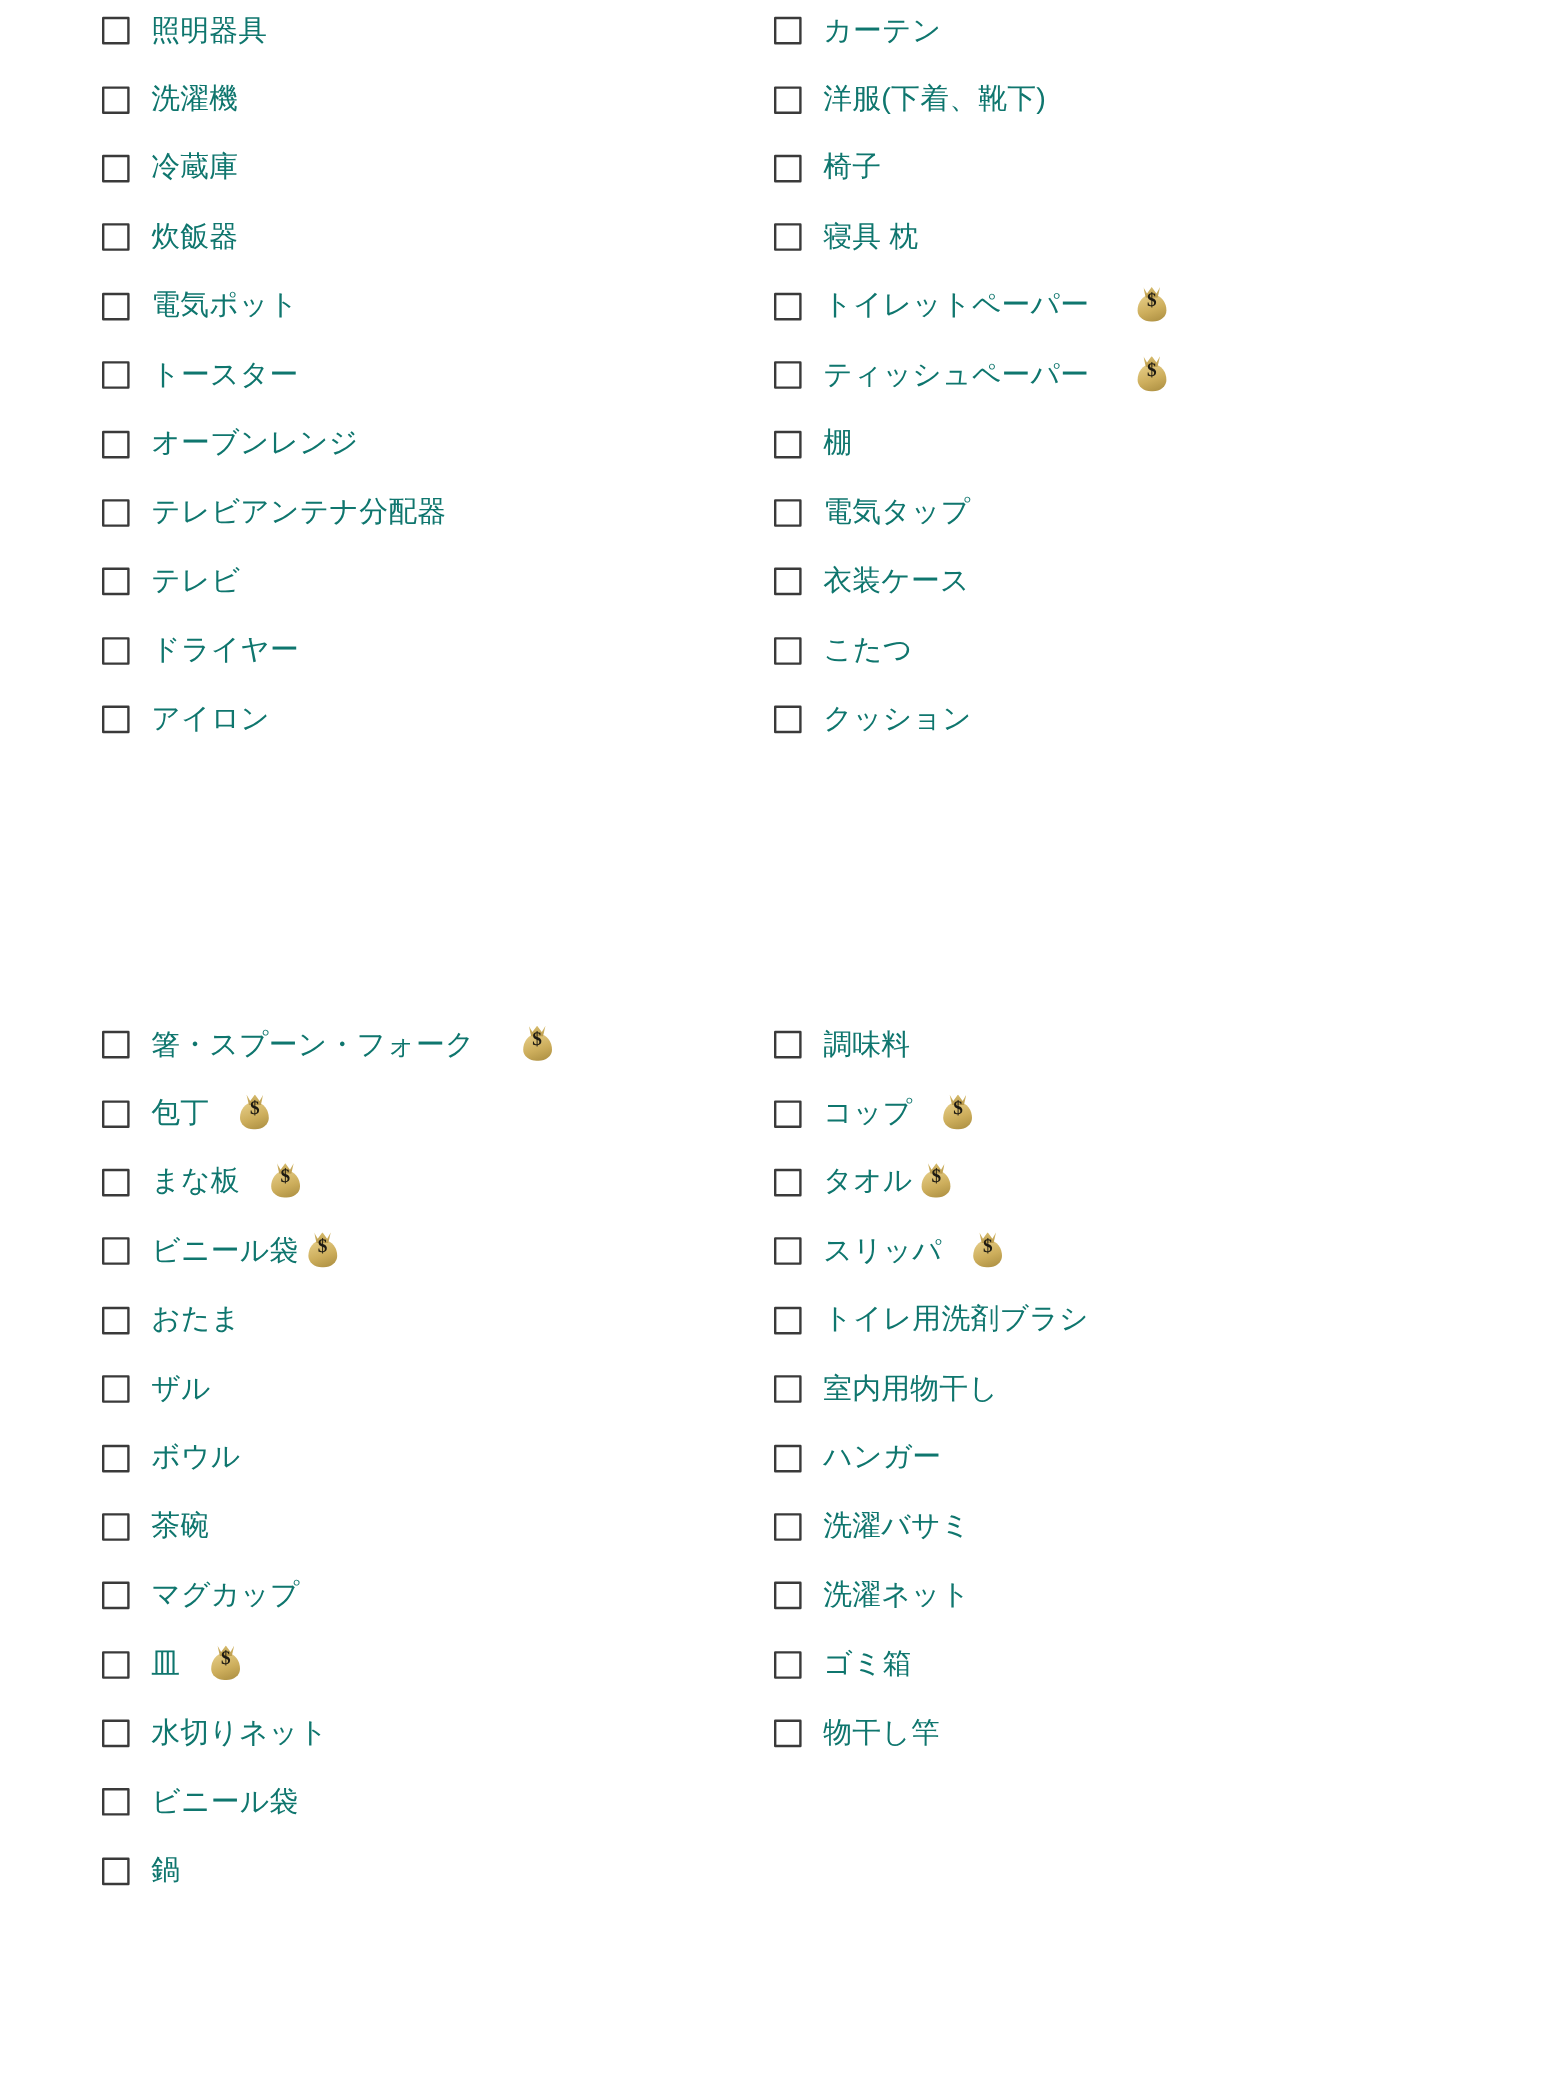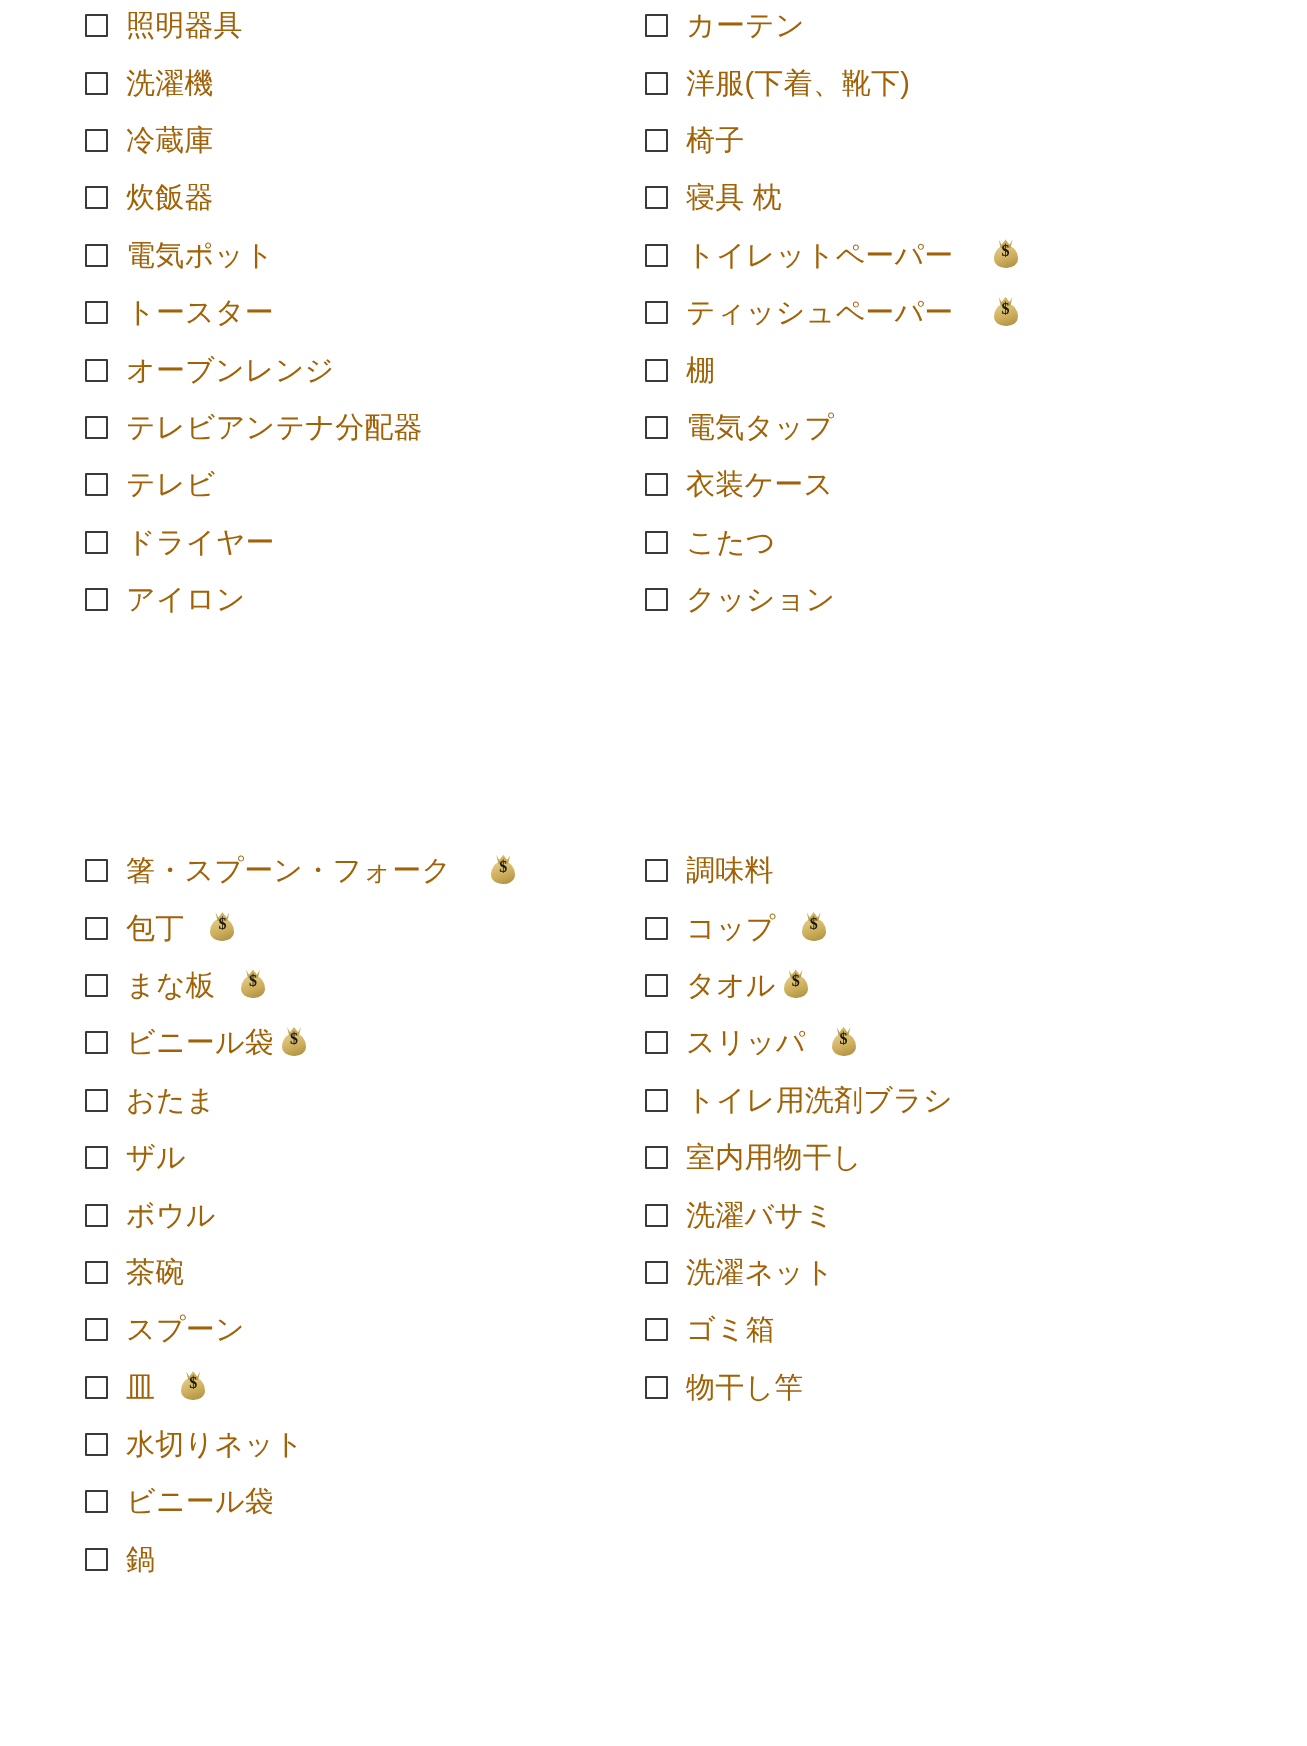--- a/index.html
+++ b/index.html
@@ -55,23 +55,23 @@
     height: 23px;
     min-width: 23px;
     border: 2.6px solid #3a3a3a;
     background: #ffffff;
     box-sizing: border-box;
     border-radius: 1px;
     display: inline-block;
   }
 
   .row-label {
-    font-size: 29px;
+    font-size: 24px;
     line-height: 1;
-    color: #a16207;
+    color: #0f766e;
     margin-left: 18px;
     letter-spacing: 0.2px;
     font-weight: 400;
   }
 
   .money-icon {
     margin-left: 14px;
     font-size: 24px;
     line-height: 1;
     display: inline-block;
@@ -269,21 +269,21 @@
         <div class="check-row">
           <span class="checkbox"></span>
           <span class="row-label">ボウル</span>
         </div>
         <div class="check-row">
           <span class="checkbox"></span>
           <span class="row-label">茶碗</span>
         </div>
         <div class="check-row">
           <span class="checkbox"></span>
-          <span class="row-label">スプーン</span>
+          <span class="row-label">マグカップ</span>
         </div>
         <div class="check-row">
           <span class="checkbox"></span>
           <span class="row-label">皿</span>
           <span class="money-icon gap-med">
             <span class="bag"></span>
             <span class="bag-dollar">$</span>
           </span>
         </div>
         <div class="check-row">
@@ -331,20 +331,24 @@
         <div class="check-row">
           <span class="checkbox"></span>
           <span class="row-label">トイレ用洗剤ブラシ</span>
         </div>
         <div class="check-row">
           <span class="checkbox"></span>
           <span class="row-label">室内用物干し</span>
         </div>
         <div class="check-row">
           <span class="checkbox"></span>
+          <span class="row-label">ハンガー</span>
+        </div>
+        <div class="check-row">
+          <span class="checkbox"></span>
           <span class="row-label">洗濯バサミ</span>
         </div>
         <div class="check-row">
           <span class="checkbox"></span>
           <span class="row-label">洗濯ネット</span>
         </div>
         <div class="check-row">
           <span class="checkbox"></span>
           <span class="row-label">ゴミ箱</span>
         </div>

